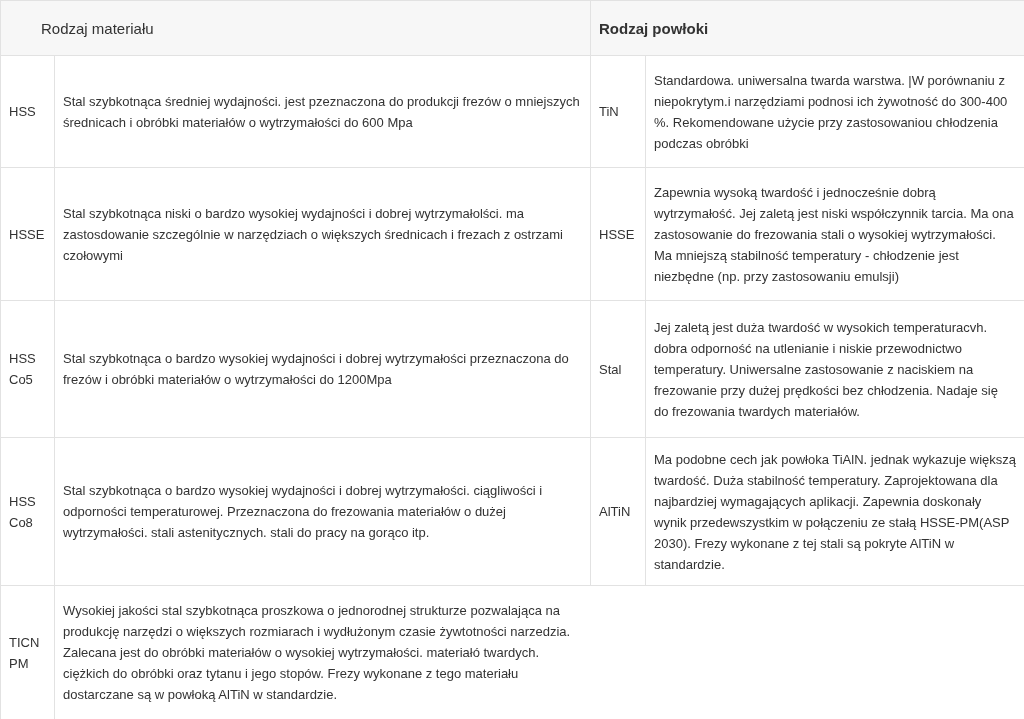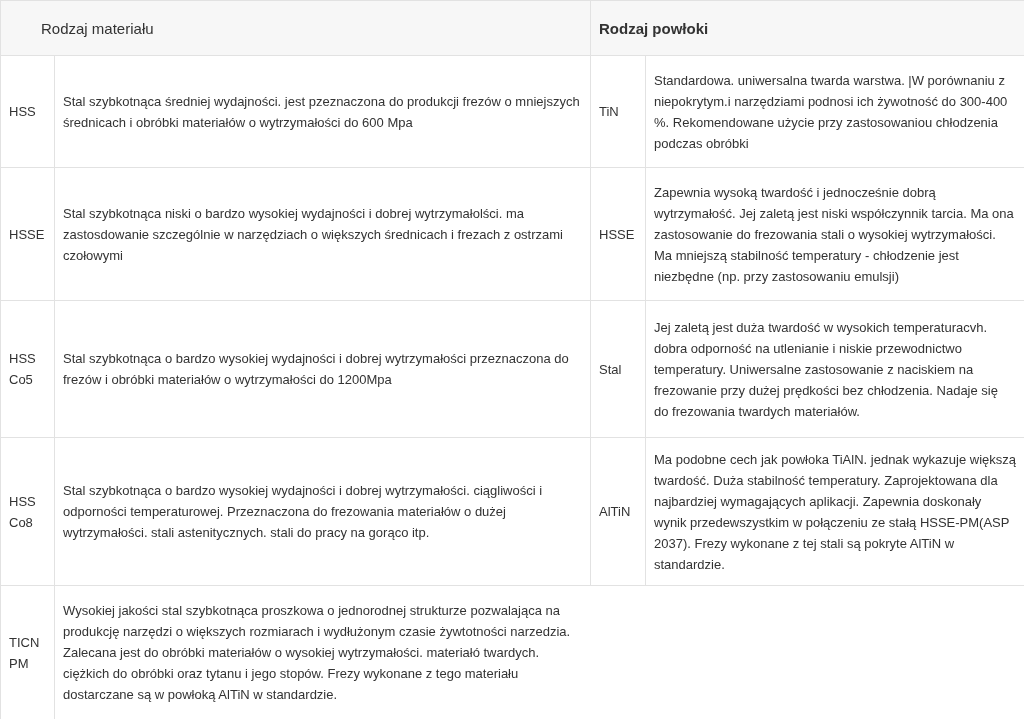--- a/index.html
+++ b/index.html
@@ -88,21 +88,21 @@
     <tr style="height:137px">
       <td class="code">HSS Co5</td>
       <td class="desc">Stal szybkotnąca o bardzo wysokiej wydajności i dobrej wytrzymałości przeznaczona do frezów i obróbki materiałów o wytrzymałości do 1200Mpa</td>
       <td class="code">Stal</td>
       <td class="desc">Jej zaletą jest duża twardość w wysokich temperaturacvh. dobra odporność na utlenianie i niskie przewodnictwo temperatury. Uniwersalne zastosowanie z naciskiem na frezowanie przy dużej prędkości bez chłodzenia. Nadaje się do frezowania twardych materiałów.</td>
     </tr>
     <tr style="height:148px">
       <td class="code">HSS Co8</td>
       <td class="desc">Stal szybkotnąca o bardzo wysokiej wydajności i dobrej wytrzymałości. ciągliwości i odporności temperaturowej. Przeznaczona do frezowania materiałów o dużej wytrzymałości. stali astenitycznych. stali do pracy na gorąco itp.</td>
       <td class="code">AlTiN</td>
-      <td class="desc">Ma podobne cech jak powłoka TiAlN. jednak wykazuje większą twardość. Duża stabilność temperatury. Zaprojektowana dla najbardziej wymagających aplikacji. Zapewnia doskonały wynik przedewszystkim w połączeniu ze stałą HSSE-PM(ASP 2037). Frezy wykonane z tej stali są pokryte AlTiN w standardzie.</td>
+      <td class="desc">Ma podobne cech jak powłoka TiAlN. jednak wykazuje większą twardość. Duża stabilność temperatury. Zaprojektowana dla najbardziej wymagających aplikacji. Zapewnia doskonały wynik przedewszystkim w połączeniu ze stałą HSSE-PM(ASP 2030). Frezy wykonane z tej stali są pokryte AlTiN w standardzie.</td>
     </tr>
     <tr style="height:134px">
       <td class="code">TICN PM</td>
       <td class="desc last-desc">Wysokiej jakości stal szybkotnąca proszkowa o jednorodnej strukturze pozwalająca na produkcję narzędzi o większych rozmiarach i wydłużonym czasie żywtotności narzedzia. Zalecana jest do obróbki materiałów o wysokiej wytrzymałości. materiałó twardych. ciężkich do obróbki oraz tytanu i jego stopów. Frezy wykonane z tego materiału dostarczane są w powłoką AlTiN w standardzie.</td>
       <td colspan="2" class="empty-cell"></td>
     </tr>
   </tbody>
 </table>
 
 </body></html>

